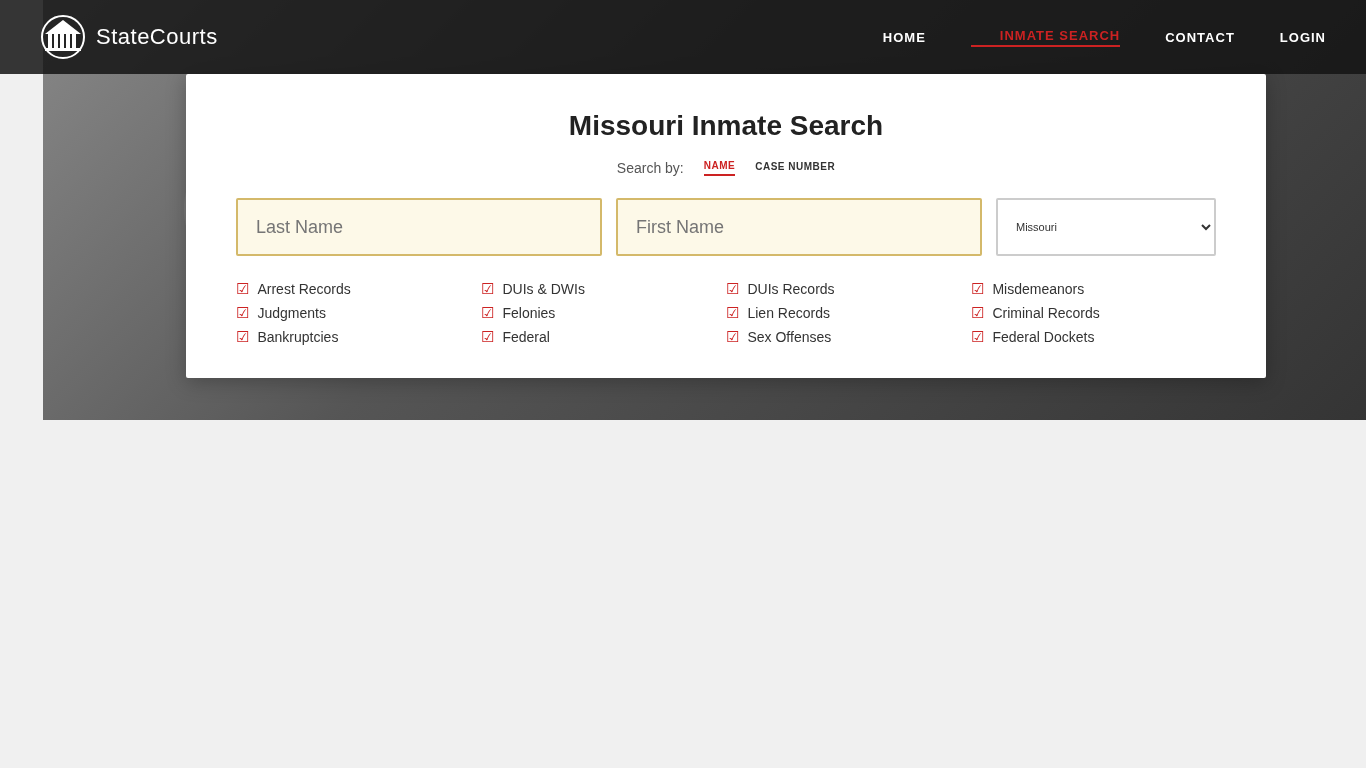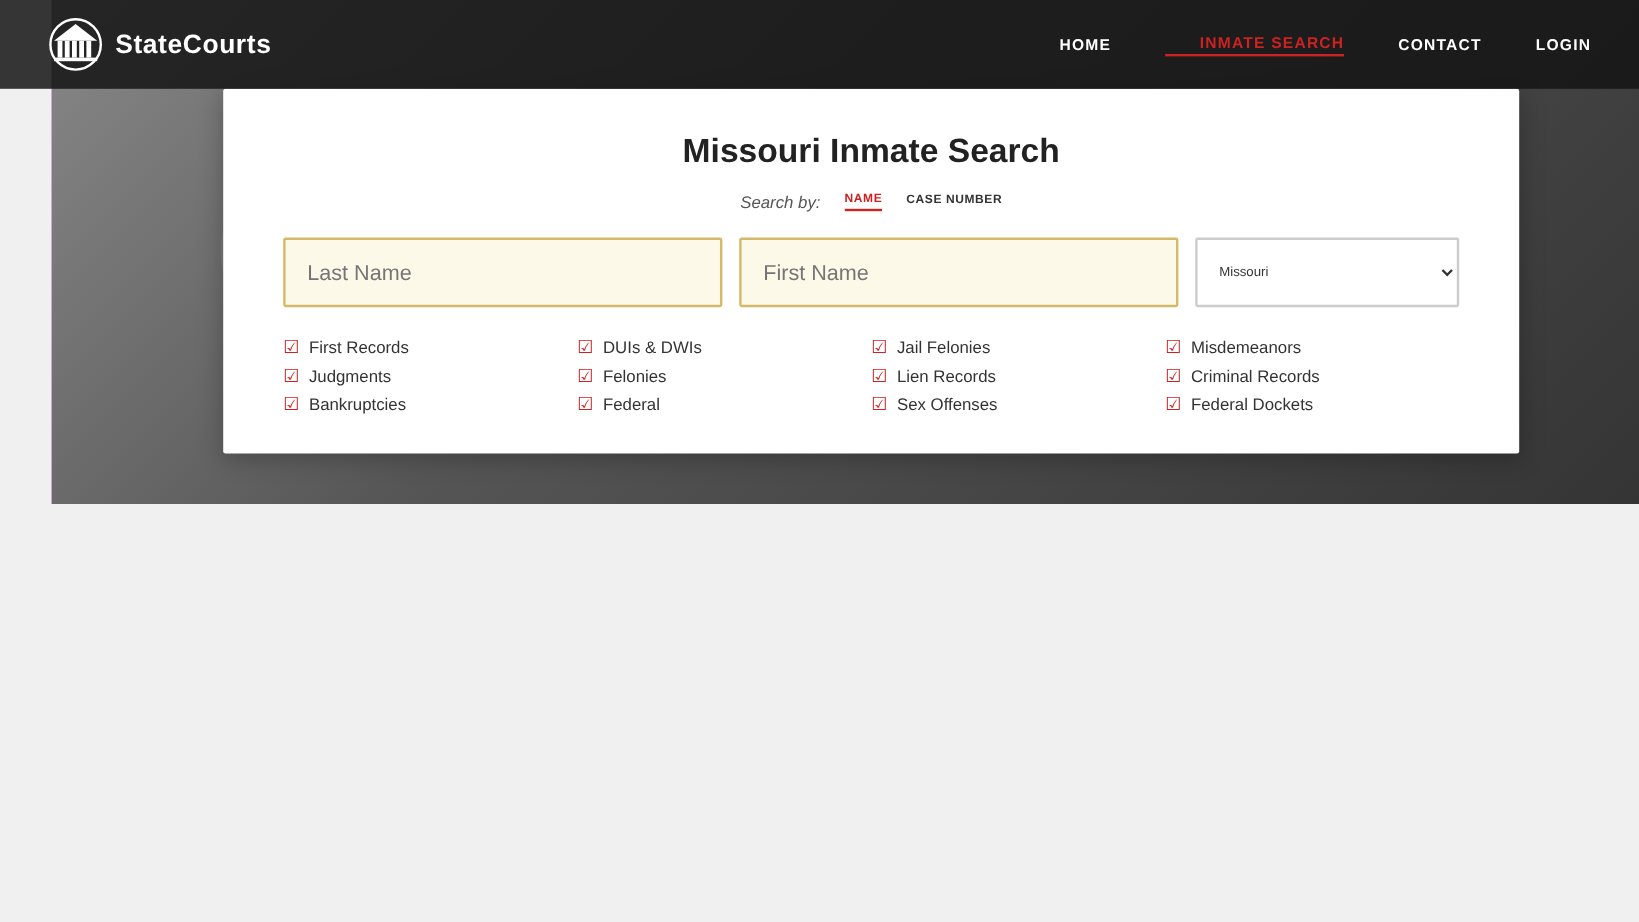--- a/index.html
+++ b/index.html
@@ -22,21 +22,21 @@
       align-items: center;
       gap: 10px;
     }
     .logo-icon {
       width: 46px;
       height: 46px;
     }
     .logo-text {
       color: #fff;
       font-size: 22px;
-      font-weight: bold;
+      font-weight: normal;
       letter-spacing: 0.5px;
     }
     .nav-links {
       display: flex;
       gap: 45px;
       align-items: center;
       text-align: right;
     }
     .nav-link {
       color: #fff;
@@ -110,21 +110,20 @@
     .search-by-row {
       display: flex;
       align-items: center;
       justify-content: center;
       gap: 20px;
       margin-bottom: 22px;
     }
     .search-by-label {
       font-size: 14px;
       color: #555;
-      font-style: italic;
     }
     .search-tab {
       font-size: 10px;
       font-weight: bold;
       letter-spacing: 0.5px;
       cursor: pointer;
       padding-bottom: 3px;
       color: #333;
       text-transform: uppercase;
     }
@@ -272,29 +271,29 @@
         <option>Oklahoma</option>
         <option>Oregon</option>
         <option>Texas</option>
         <option>Virginia</option>
       </select>
     </div>
 
     <div class="checks-grid" id="checks-grid">
     <div class="check-item">
           <span class="check-icon">☑</span>
-          <span>First Records</span>
+          <span>Arrest Records</span>
         </div>
         <div class="check-item">
           <span class="check-icon">☑</span>
           <span>DUIs &amp; DWIs</span>
         </div>
         <div class="check-item">
           <span class="check-icon">☑</span>
-          <span>Jail Felonies</span>
+          <span>DUIs Records</span>
         </div>
         <div class="check-item">
           <span class="check-icon">☑</span>
           <span>Misdemeanors</span>
         </div>
         <div class="check-item">
           <span class="check-icon">☑</span>
           <span>Judgments</span>
         </div>
         <div class="check-item">

